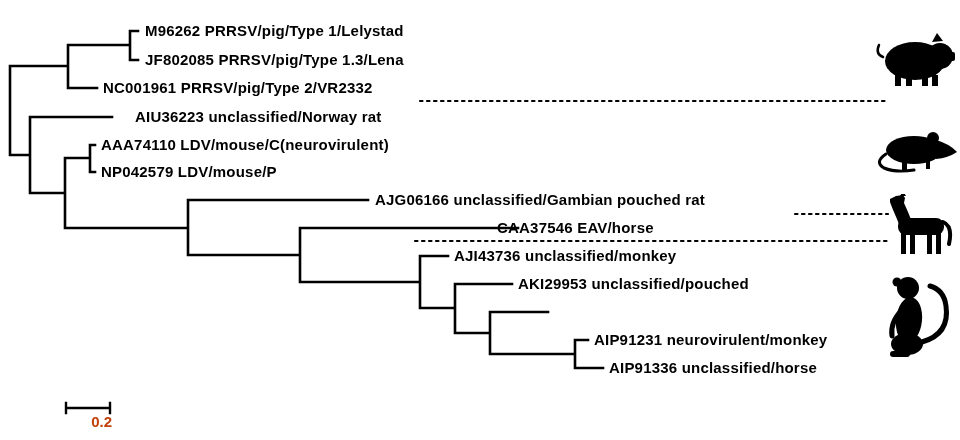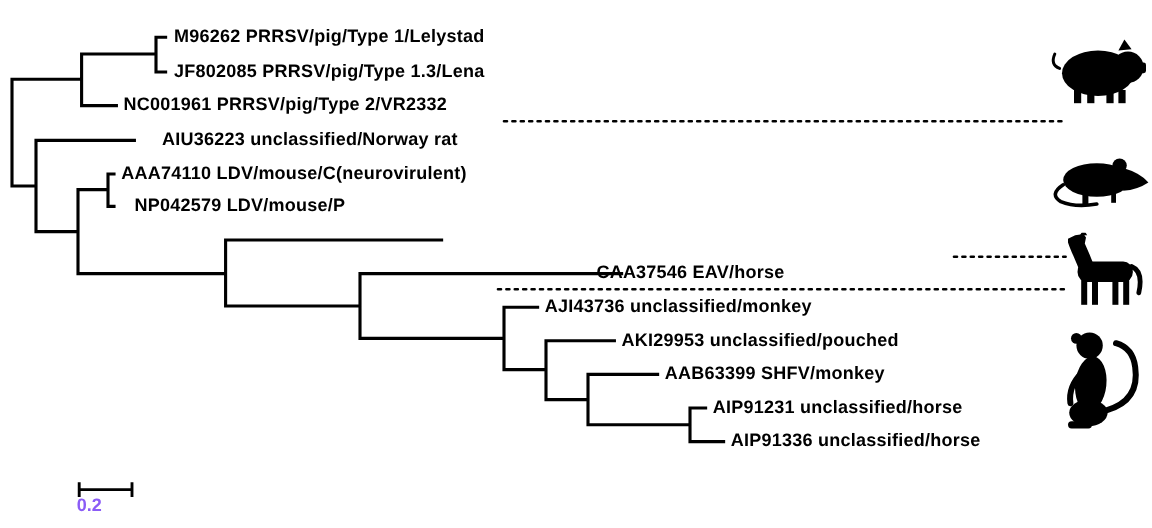--- a/index.html
+++ b/index.html
@@ -6,22 +6,22 @@
   html,body { width:960px; height:440px; background:#ffffff; overflow:hidden;
               font-family:"Liberation Sans", sans-serif; }
   .figure { position:relative; width:960px; height:332px; background:#fff; }
   .tree-svg { position:absolute; left:0; top:0; }
   .taxon-label {
     position:absolute;
     font-size:15px; font-weight:bold; color:#000;
     white-space:nowrap; letter-spacing:0.2px; line-height:18px;
   }
   .scale-label {
-    position:absolute; left:64px; top:413px; width:48px; text-align:left;
-    font-size:15px; font-weight:bold; color:#8b5cf6;
+    position:absolute; left:64px; top:413px; width:48px; text-align:right;
+    font-size:15px; font-weight:bold; color:#c2410c;
   }
   .host-icon { position:absolute; }
   .host-icon svg { display:block; }
 </style>
 </head>
 <body>
 
 <div class="figure">
 
   <svg class="tree-svg" width="960" height="440" viewBox="0 0 960 440">
@@ -38,26 +38,26 @@
     <path d="M415,241 H888" fill="none" stroke="#000" stroke-width="2.2" stroke-dasharray="2.5 4.5" stroke-linecap="round"></path>
 
     <path d="M66,408 H110 M66,403 V413 M110,403 V413" fill="none" stroke="#000" stroke-width="2.4" stroke-linecap="square"></path>
   </svg>
 
   <span class="taxon-label" style="left:145px; top:22px">M96262 PRRSV/pig/Type 1/Lelystad</span>
   <span class="taxon-label" style="left:145px; top:51px">JF802085 PRRSV/pig/Type 1.3/Lena</span>
   <span class="taxon-label" style="left:103px; top:79px">NC001961 PRRSV/pig/Type 2/VR2332</span>
   <span class="taxon-label" style="left:135px; top:108px">AIU36223 unclassified/Norway rat</span>
   <span class="taxon-label" style="left:101px; top:136px">AAA74110 LDV/mouse/C(neurovirulent)</span>
-  <span class="taxon-label" style="left:112px; top:163px">NP042579 LDV/mouse/P</span>
+  <span class="taxon-label" style="left:101px; top:163px">NP042579 LDV/mouse/P</span>
+  <span class="taxon-label" style="left:375px; top:191px">AJG06166 unclassified/Gambian pouched rat</span>
   <span class="taxon-label" style="left:497px; top:219px">CAA37546 EAV/horse</span>
   <span class="taxon-label" style="left:454px; top:247px">AJI43736 unclassified/monkey</span>
   <span class="taxon-label" style="left:518px; top:275px">AKI29953 unclassified/pouched</span>
-  <span class="taxon-label" style="left:554px; top:303px">AAB63399 SHFV/monkey</span>
-  <span class="taxon-label" style="left:594px; top:331px">AIP91231 unclassified/horse</span>
+  <span class="taxon-label" style="left:594px; top:331px">AIP91231 neurovirulent/monkey</span>
   <span class="taxon-label" style="left:609px; top:359px">AIP91336 unclassified/horse</span>
 
   <span class="scale-label">0.2</span>
 
   <div class="host-icon" style="left:875px; top:31px; width:80px; height:56px">
     <svg width="80" height="56" viewBox="0 0 80 56">
       <path d="M8,26 q-8,-3 -4,-12" fill="none" stroke="#000" stroke-width="2.5" stroke-linecap="round"></path>
       <ellipse cx="40" cy="30" rx="30" ry="19" fill="#000"></ellipse>
       <circle cx="65" cy="25" r="13" fill="#000"></circle>
       <rect x="73" y="21" width="7" height="9" rx="2" fill="#000"></rect>

